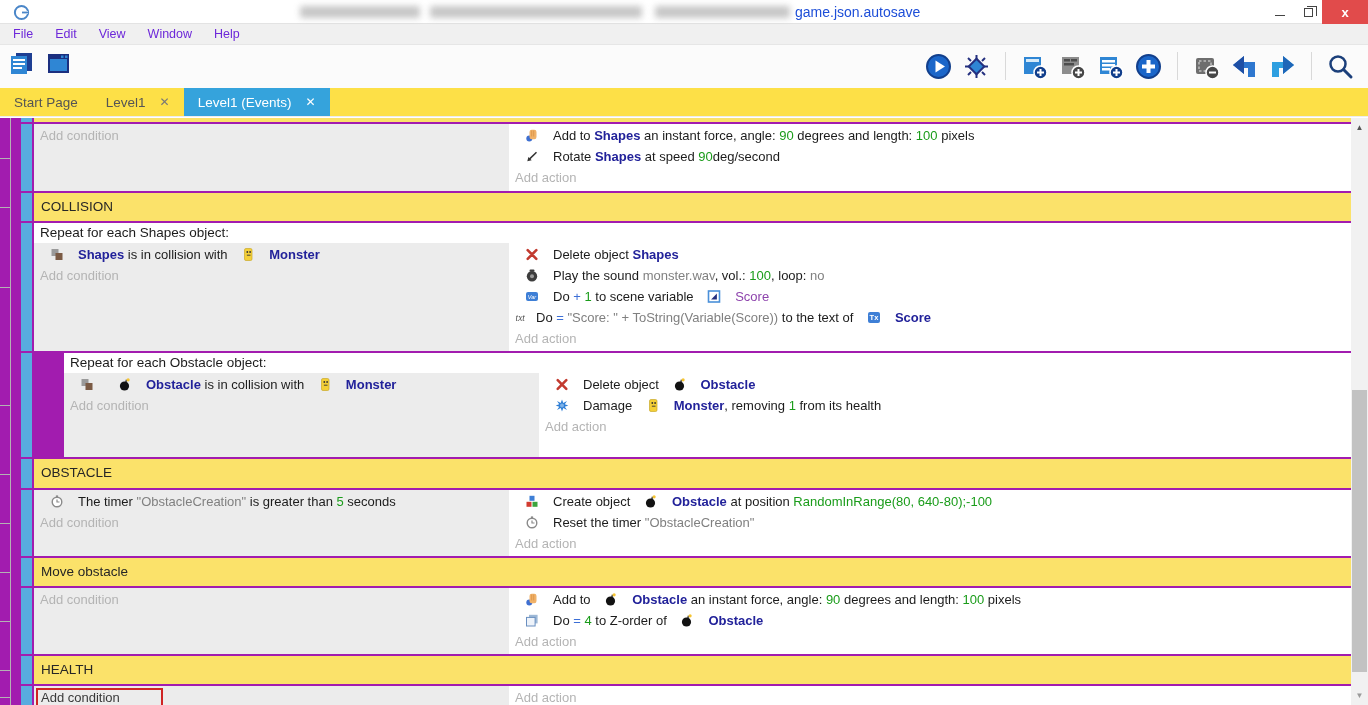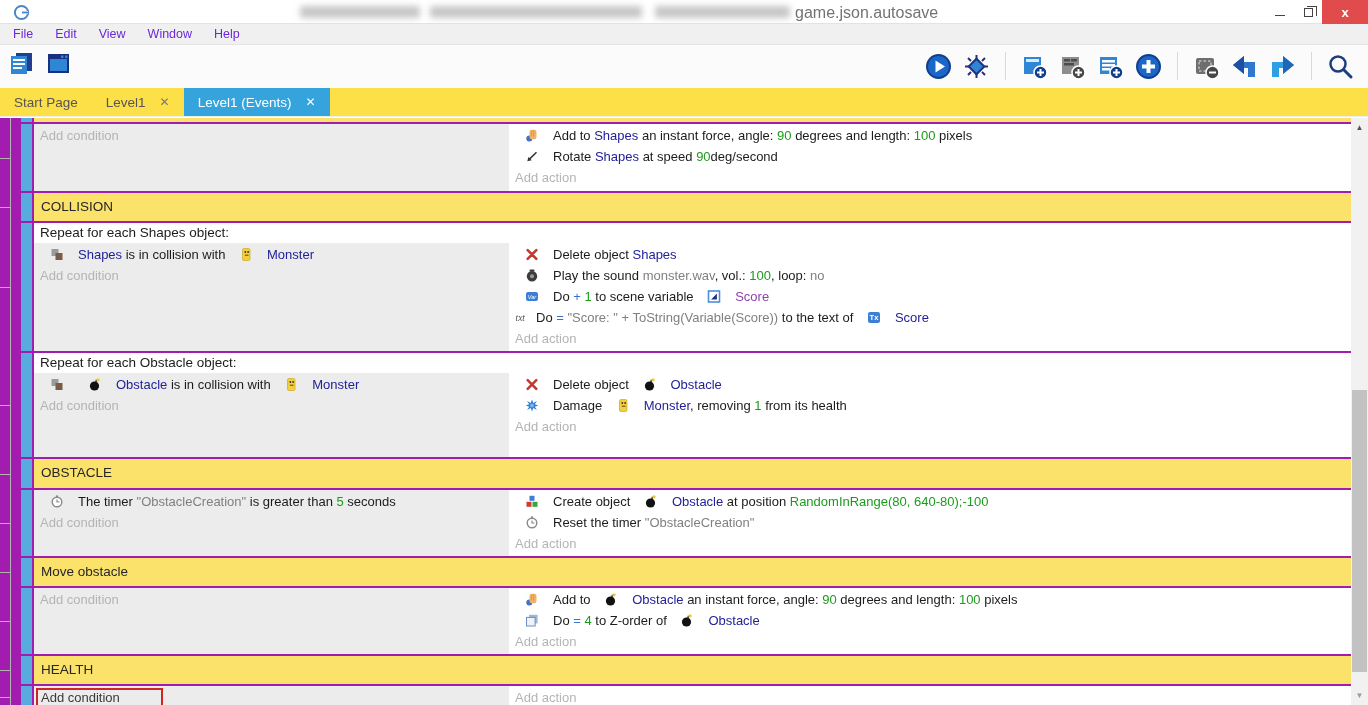--- a/index.html
+++ b/index.html
@@ -6,21 +6,21 @@
   html,body { margin:0; padding:0; }
   body {
     width:1368px; height:705px; overflow:hidden;
     font-family:"Liberation Sans", sans-serif;
     background:#fff; color:#1c1c1c; position:relative;
   }
   
   .titlebar { height:24px; background:#fff; position:relative; border-bottom:1px solid #e3e3e3; }
   .app-logo { position:absolute; left:13px; top:4px; width:17px; height:17px; }
   .redact { position:absolute; top:6px; height:12px; background:#b9b9b9; border-radius:2px; filter:blur(3px); opacity:.8; }
-  .title-text { position:absolute; left:795px; top:4px; font-size:16px; color:#737373; }
+  .title-text { position:absolute; left:795px; top:4px; font-size:14px; color:#1d4ed8; }
   .win-btns { position:absolute; right:0; top:0; height:24px; display:flex; }
   .win-btn { width:28px; height:24px; display:flex; align-items:center; justify-content:center; color:#444; font-size:12px; }
   .win-btn.min span { display:block; width:10px; height:1px; background:#444; margin-top:6px;}
   .win-btn.rest span { display:block; width:9px; height:9px; border:1px solid #444; position:relative;}
   .win-btn.rest span:before { content:""; position:absolute; left:2px; top:-3px; width:9px; height:9px; border:1px solid #444; border-left:none; border-bottom:none;}
   .win-btn.close { width:46px; background:#e14b4b; color:#fff; font-size:13px; font-weight:bold;}
   
   .menubar { height:21px; background:#f0f0f0; display:flex; align-items:center; padding-left:2px; border-bottom:1px solid #e6e6e6; }
   .menu-item { padding:2px 11px; font-size:12.5px; color:#6d28d9; }
   
@@ -45,21 +45,21 @@
   .bar { width:11px; background:#58abdf; flex-shrink:0; }
   .row-content { flex:1; margin-left:2px; box-shadow:0 1px 0 #d8d8d8; }
   .row-content.comment { background:#fbe26a; font-size:13.5px; color:#262626; padding:6px 7px; }
   .row-content.strip { background:#fbe26a; box-shadow:none; }
   .ev-header { background:#fff; font-size:13.5px; padding:2px 6px; height:20px; }
   .ev-body { display:flex; align-items:stretch; }
   .cond-cell { width:475px; background:#ececec; flex-shrink:0; padding-top:1px; }
   .act-cell { flex:1; background:#fff; padding-top:1px; }
   .line { font-size:13px; line-height:16px; padding:2.5px 6px; white-space:nowrap; }
   .seg-plain { color:#1c1c1c; }
-  .seg-obj { color:#22229a; font-weight:normal; }
+  .seg-obj { color:#22229a; font-weight:bold; }
   .seg-green { color:#1a9c1a; }
   .seg-gray { color:#808080; }
   .seg-op { color:#3d6fd6; }
   .seg-purple { color:#8e44ad; }
   .seg-ph { color:#b4b4b4; }
   .seg-annot { color:#3a3a3a; display:inline-block; border:2px solid #cf2424; width:127px; padding:0 2px 3px 3px; margin:-2px 0 0 -4px; }
   .ic { display:inline-block; width:34px; height:13px; vertical-align:-2px; margin-right:4px; }
   .ic svg { width:100%; height:100%; display:block; }
   .ic.wide { width:17px; }
   
@@ -313,21 +313,21 @@
                     <text x="0.5" y="10" font-size="9.5" font-style="italic" fill="#555" font-family="Liberation Serif, serif">txt</text>
                   </svg></span><span class="seg-plain">Do </span><span class="seg-op">= </span><span class="seg-gray">"Score: " + ToString(Variable(Score))</span><span class="seg-plain"> to the text of </span><span class="ic"><svg viewBox="0 0 13 13">
                     <rect x="0.5" y="1" width="12" height="11" rx="2" fill="#3e7fd6"></rect>
                     <text x="6.5" y="9.4" font-size="7.5" fill="#fff" text-anchor="middle" font-weight="bold" font-family="Liberation Sans, sans-serif">Tx</text>
                   </svg></span><span class="seg-obj">Score</span></div>
               <div class="line"><span class="seg-ph">Add action</span></div>
             </div>
           </div>
         </div>
       </div>
-      <div class="row" style="height: 104px;">
+      <div class="row" style="height: 104px; gap: 30px;">
         <div class="bar"></div>
         <div class="row-content">
           <div class="ev-header">Repeat for each Obstacle object:</div>
           <div class="ev-body" style="height: 84px;">
             <div class="cond-cell">
               <div class="line"><span class="ic"><svg viewBox="0 0 13 13">
                     <rect x="1" y="1" width="7" height="7" fill="#9a9a9a"></rect>
                     <rect x="5" y="5" width="7" height="7" fill="#7b5b45"></rect>
                   </svg></span><span class="ic"><svg viewBox="0 0 13 13">
                     <rect x="6.8" y="1.6" width="1.8" height="3" fill="#555" transform="rotate(18 7.7 3.1)"></rect>

